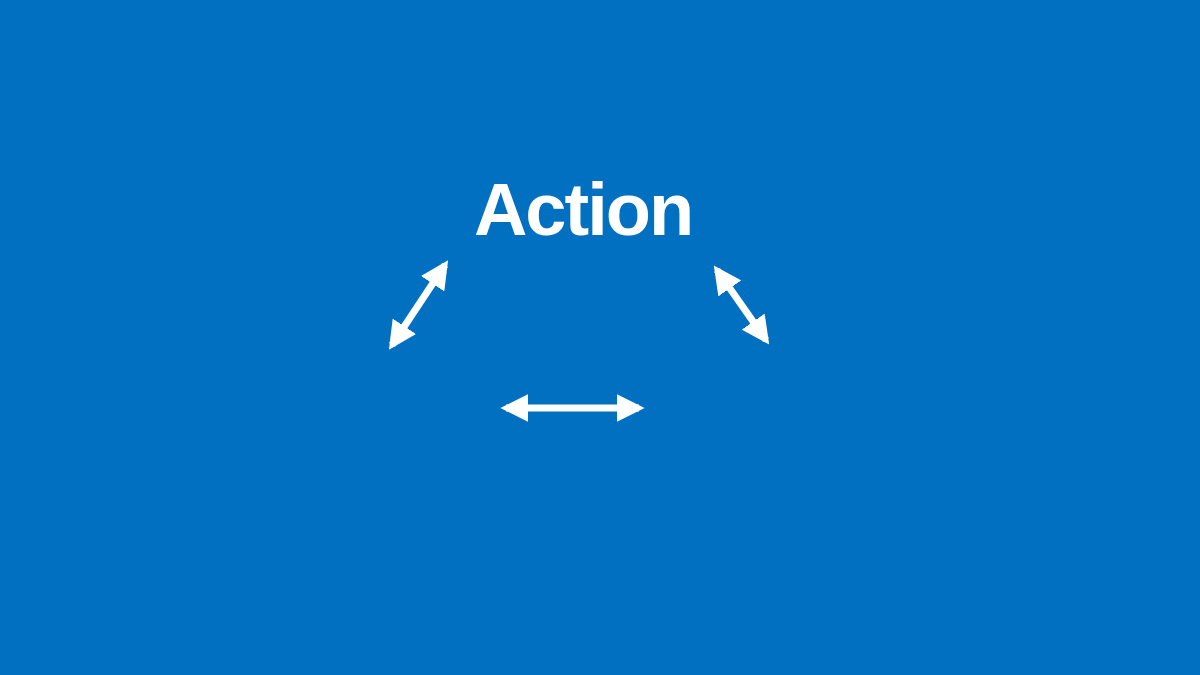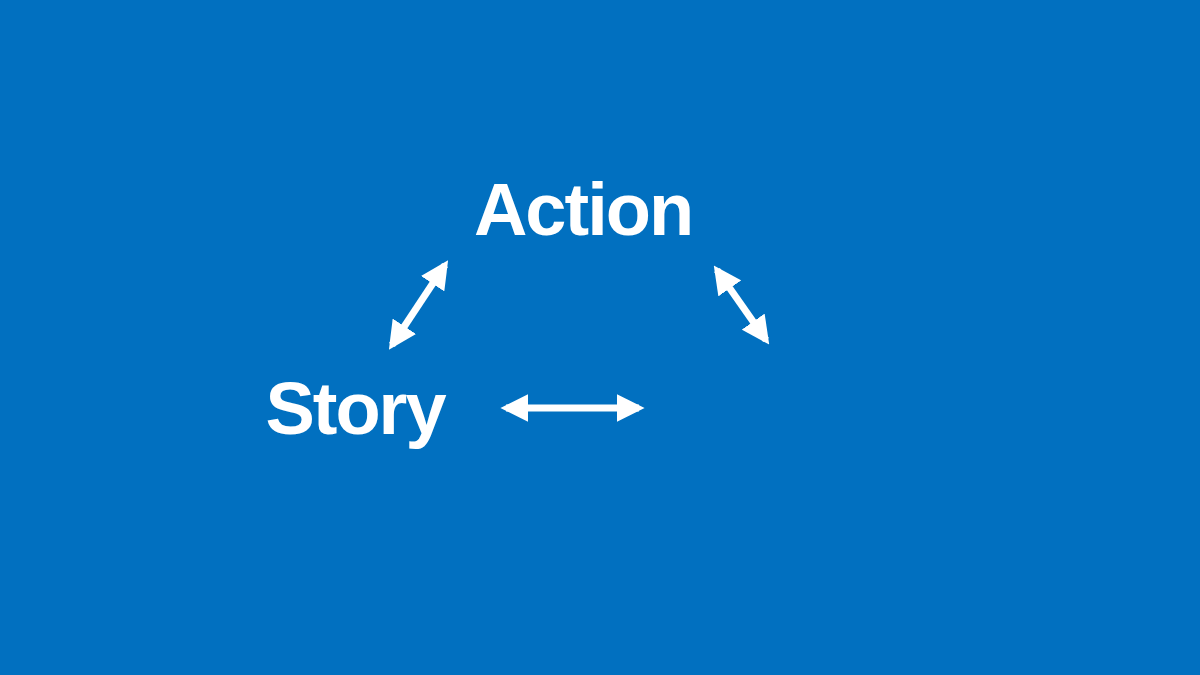--- a/index.html
+++ b/index.html
@@ -59,16 +59,15 @@
 
     <line class="edge" x1="392" y1="345" x2="445" y2="265" marker-start="url(#ah)" marker-end="url(#ah)"></line>
 
     <line class="edge" x1="717" y1="270" x2="766" y2="340" marker-start="url(#ah)" marker-end="url(#ah)"></line>
 
     <line class="edge" x1="506" y1="408" x2="639" y2="408" marker-start="url(#ah)" marker-end="url(#ah)"></line>
   </svg>
 
   <div class="label label-action">Action</div>
 
-  <div class="label label-story">Story</div>
 
 
 </div>
 
 </body></html>

